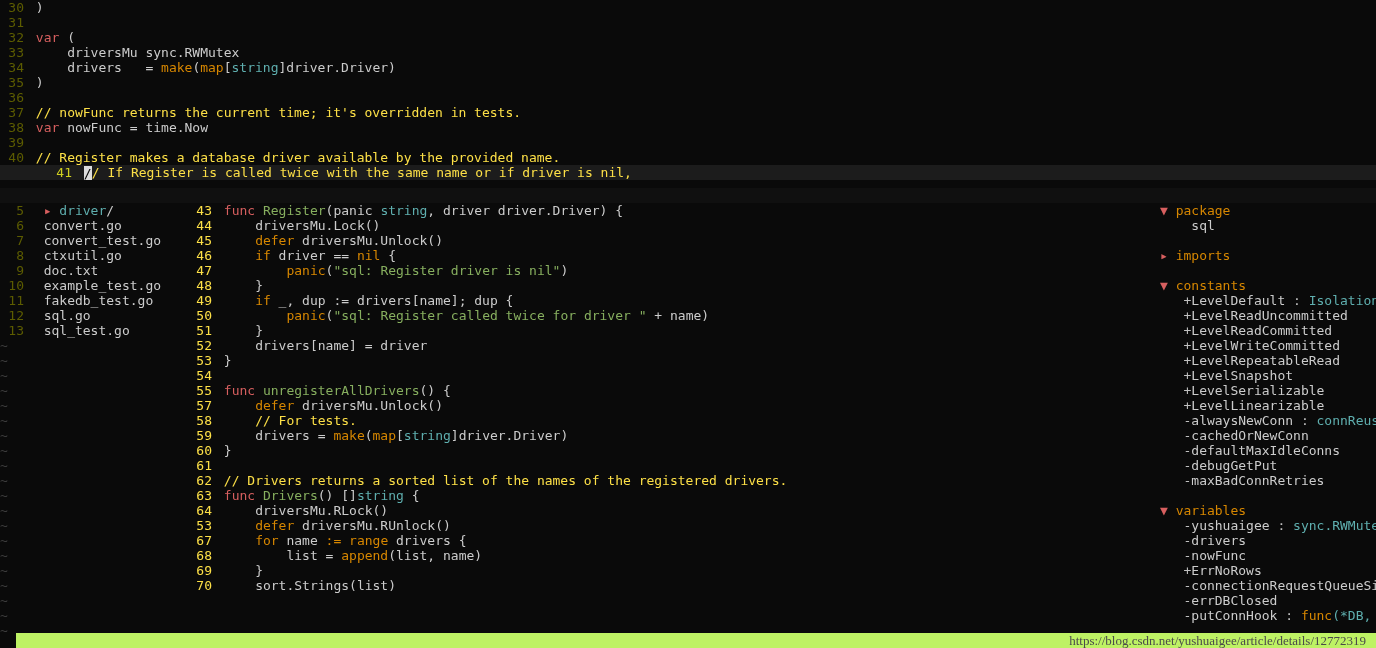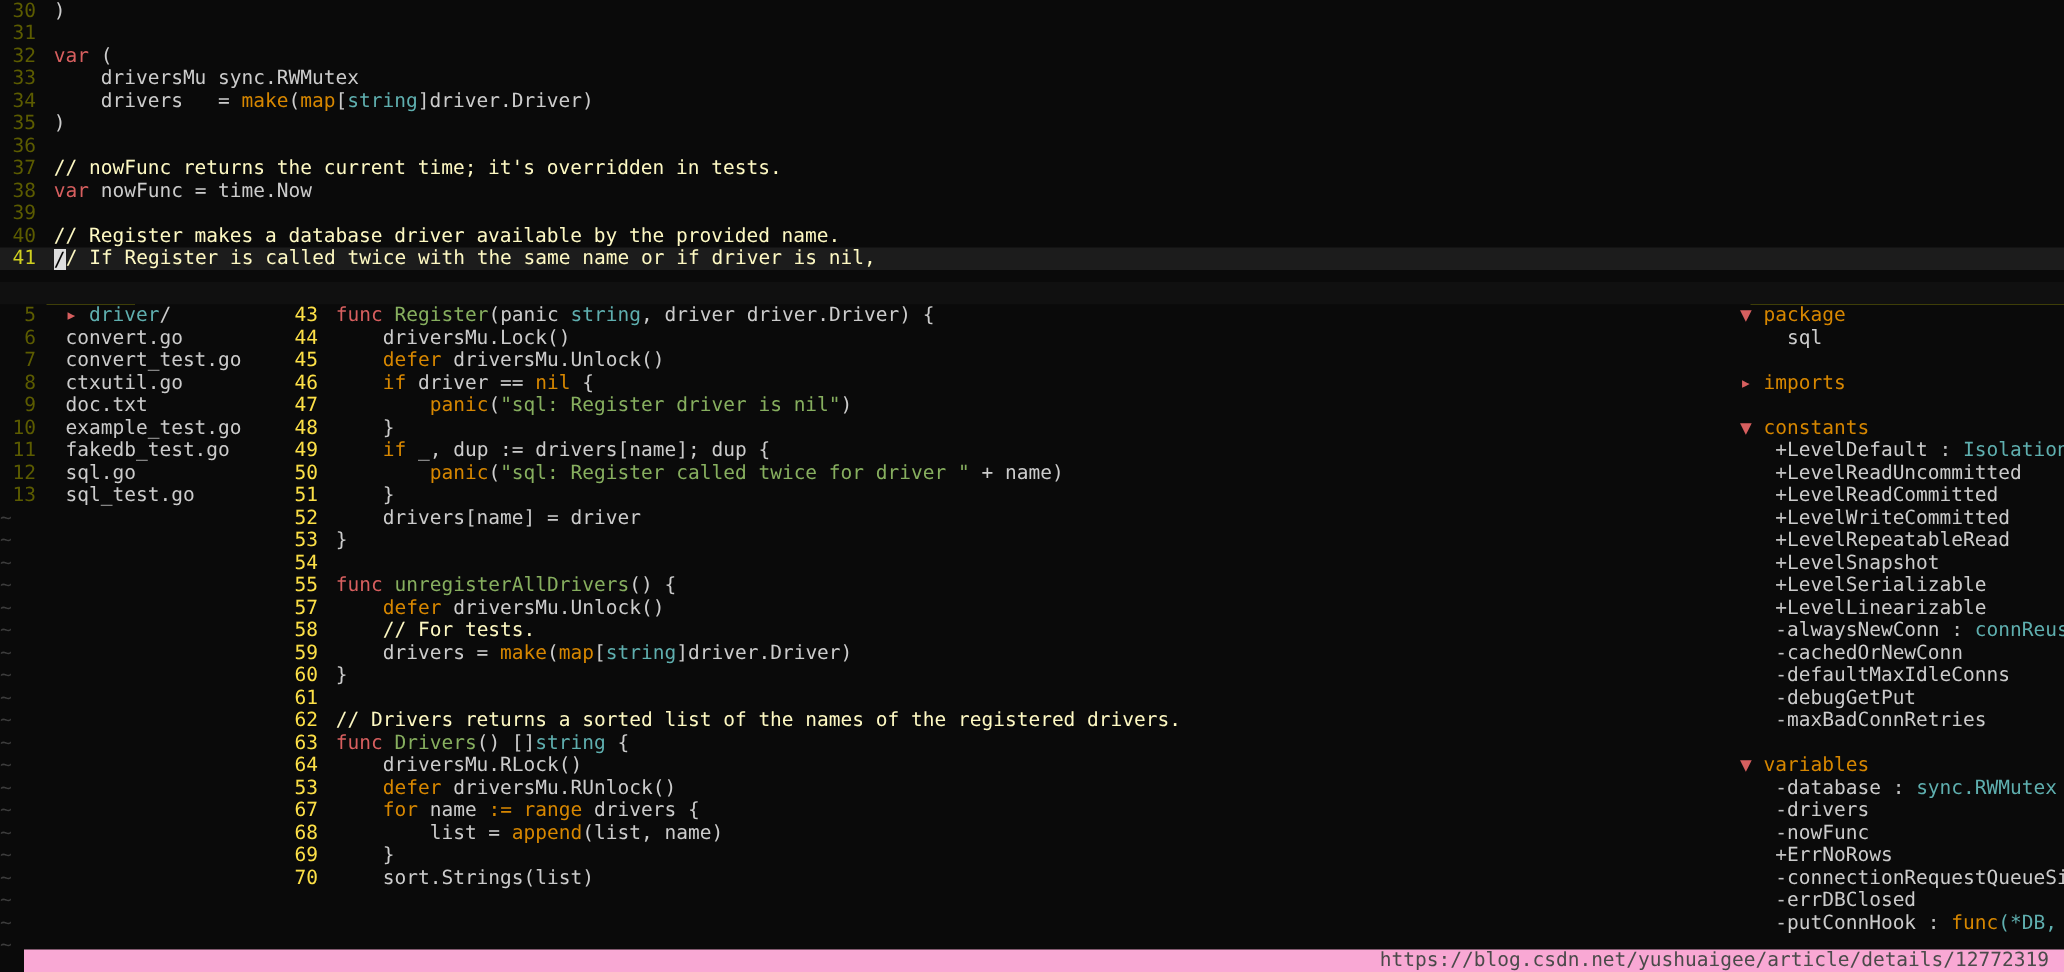--- a/index.html
+++ b/index.html
@@ -21,29 +21,29 @@
     background: #0a0a0a;
     overflow: hidden;
   }
   .gutter {
     display: inline-block;
     width: 28px;
     text-align: right;
     color: #5c5c00;
     padding-right: 4px;
   }
-  .gutter.cur { color: #d0d020; }
+  .gutter.cur { color: #d0d020; margin-left: 48px; }
   .line { white-space: pre; }
   .line.cur { background: #1c1c1c; }
   .kw-red   { color: #d75f5f; }
   .kw-orange{ color: #d78700; }
   .kw-cyan  { color: #5fafaf; }
   .kw-green { color: #87af5f; }
   .kw-str   { color: #87af5f; }
-  .cmt      { color: #fef9c3; }
+  .cmt      { color: #fde047; }
   .white    { color: #cccccc; }
   .cursor-box {
     display: inline-block; width: 8px; height: 14px;
     background: #dddddd; color:#000;
     vertical-align: text-bottom;
   }
 
   
   .status-top {
     position: absolute;
@@ -87,23 +87,24 @@
   .tagbar .arrow-open  { color: #d75f5f; }
   .tagbar .arrow-closed{ color: #d75f5f; }
   .tagbar .ident   { color: #cccccc; }
   .tagbar .type    { color: #5fafaf; }
   .tagbar .func    { color: #d78700; }
 
   
   .status-bottom {
     position: absolute;
     left: 16px; bottom: 0; right: 0; height: 15px;
-    background: #f9a8d4;
+    background: #bef264;
     color: #606060;
     white-space: pre;
+    font-family: Liberation Serif, serif;
   }
   .status-bottom .right { position: absolute; right: 0; top: 0; }
   .watermark {
     position: absolute; right: 10px; bottom: 0;
     color: #4a4a4a; font-size: 13px;
     white-space: pre;
   }
 </style>
 </head>
 <body>
@@ -207,21 +208,21 @@
         <div class="line"><span>   +</span><span class="ident">LevelSnapshot</span></div>
         <div class="line"><span>   +</span><span class="ident">LevelSerializable</span></div>
         <div class="line"><span>   +</span><span class="ident">LevelLinearizable</span></div>
         <div class="line"><span>   -</span><span class="ident">alwaysNewConn</span><span> : </span><span class="type">connReuseS</span></div>
         <div class="line"><span>   -</span><span class="ident">cachedOrNewConn</span></div>
         <div class="line"><span>   -</span><span class="ident">defaultMaxIdleConns</span></div>
         <div class="line"><span>   -</span><span class="ident">debugGetPut</span></div>
         <div class="line"><span>   -</span><span class="ident">maxBadConnRetries</span></div>
         <div class="line"> </div>
         <div class="line"><span class="arrow-open">▼ </span><span class="section">variables</span></div>
-        <div class="line"><span>   -</span><span class="ident">database</span><span> : </span><span class="type">sync.RWMutex</span></div>
+        <div class="line"><span>   -</span><span class="ident">yushuaigee</span><span> : </span><span class="type">sync.RWMutex</span></div>
         <div class="line"><span>   -</span><span class="ident">drivers</span></div>
         <div class="line"><span>   -</span><span class="ident">nowFunc</span></div>
         <div class="line"><span>   +</span><span class="ident">ErrNoRows</span></div>
         <div class="line"><span>   -</span><span class="ident">connectionRequestQueueSize</span></div>
         <div class="line"><span>   -</span><span class="ident">errDBClosed</span></div>
         <div class="line"><span>   -</span><span class="ident">putConnHook</span><span> : </span><span class="func">func</span><span class="type">(*DB, *d</span></div>
       </div>
   </div>
 
   <div class="status-bottom">

